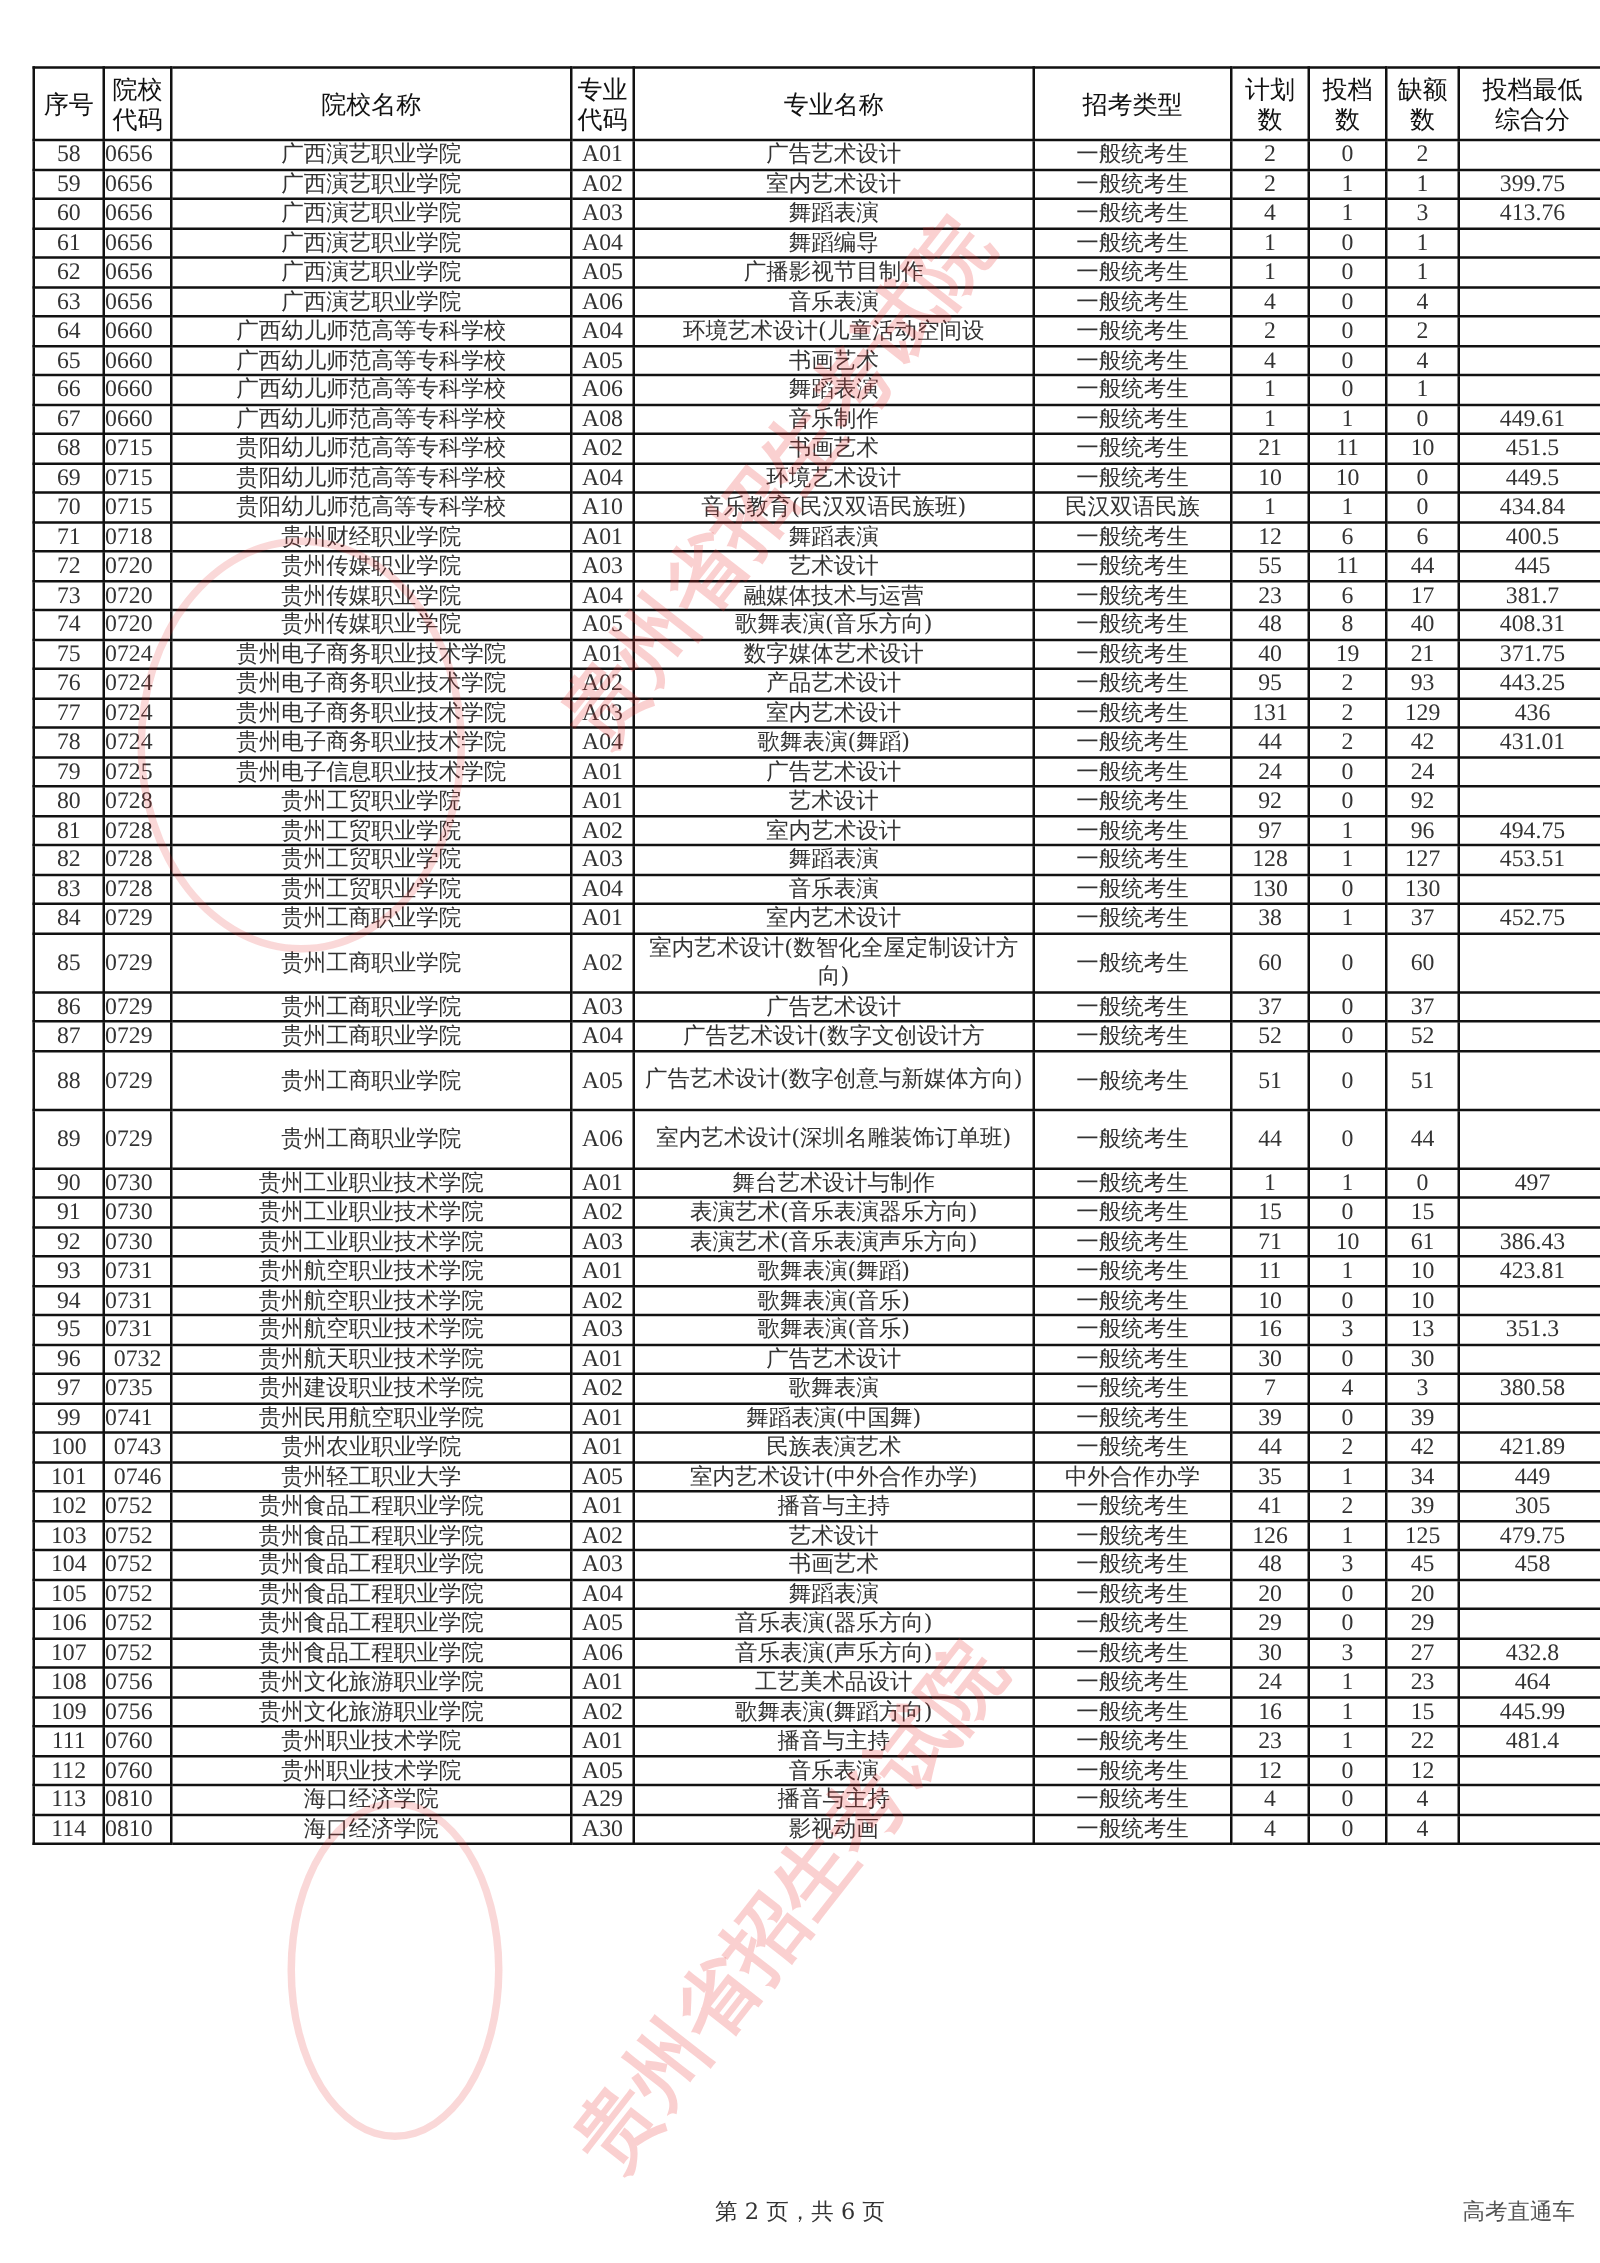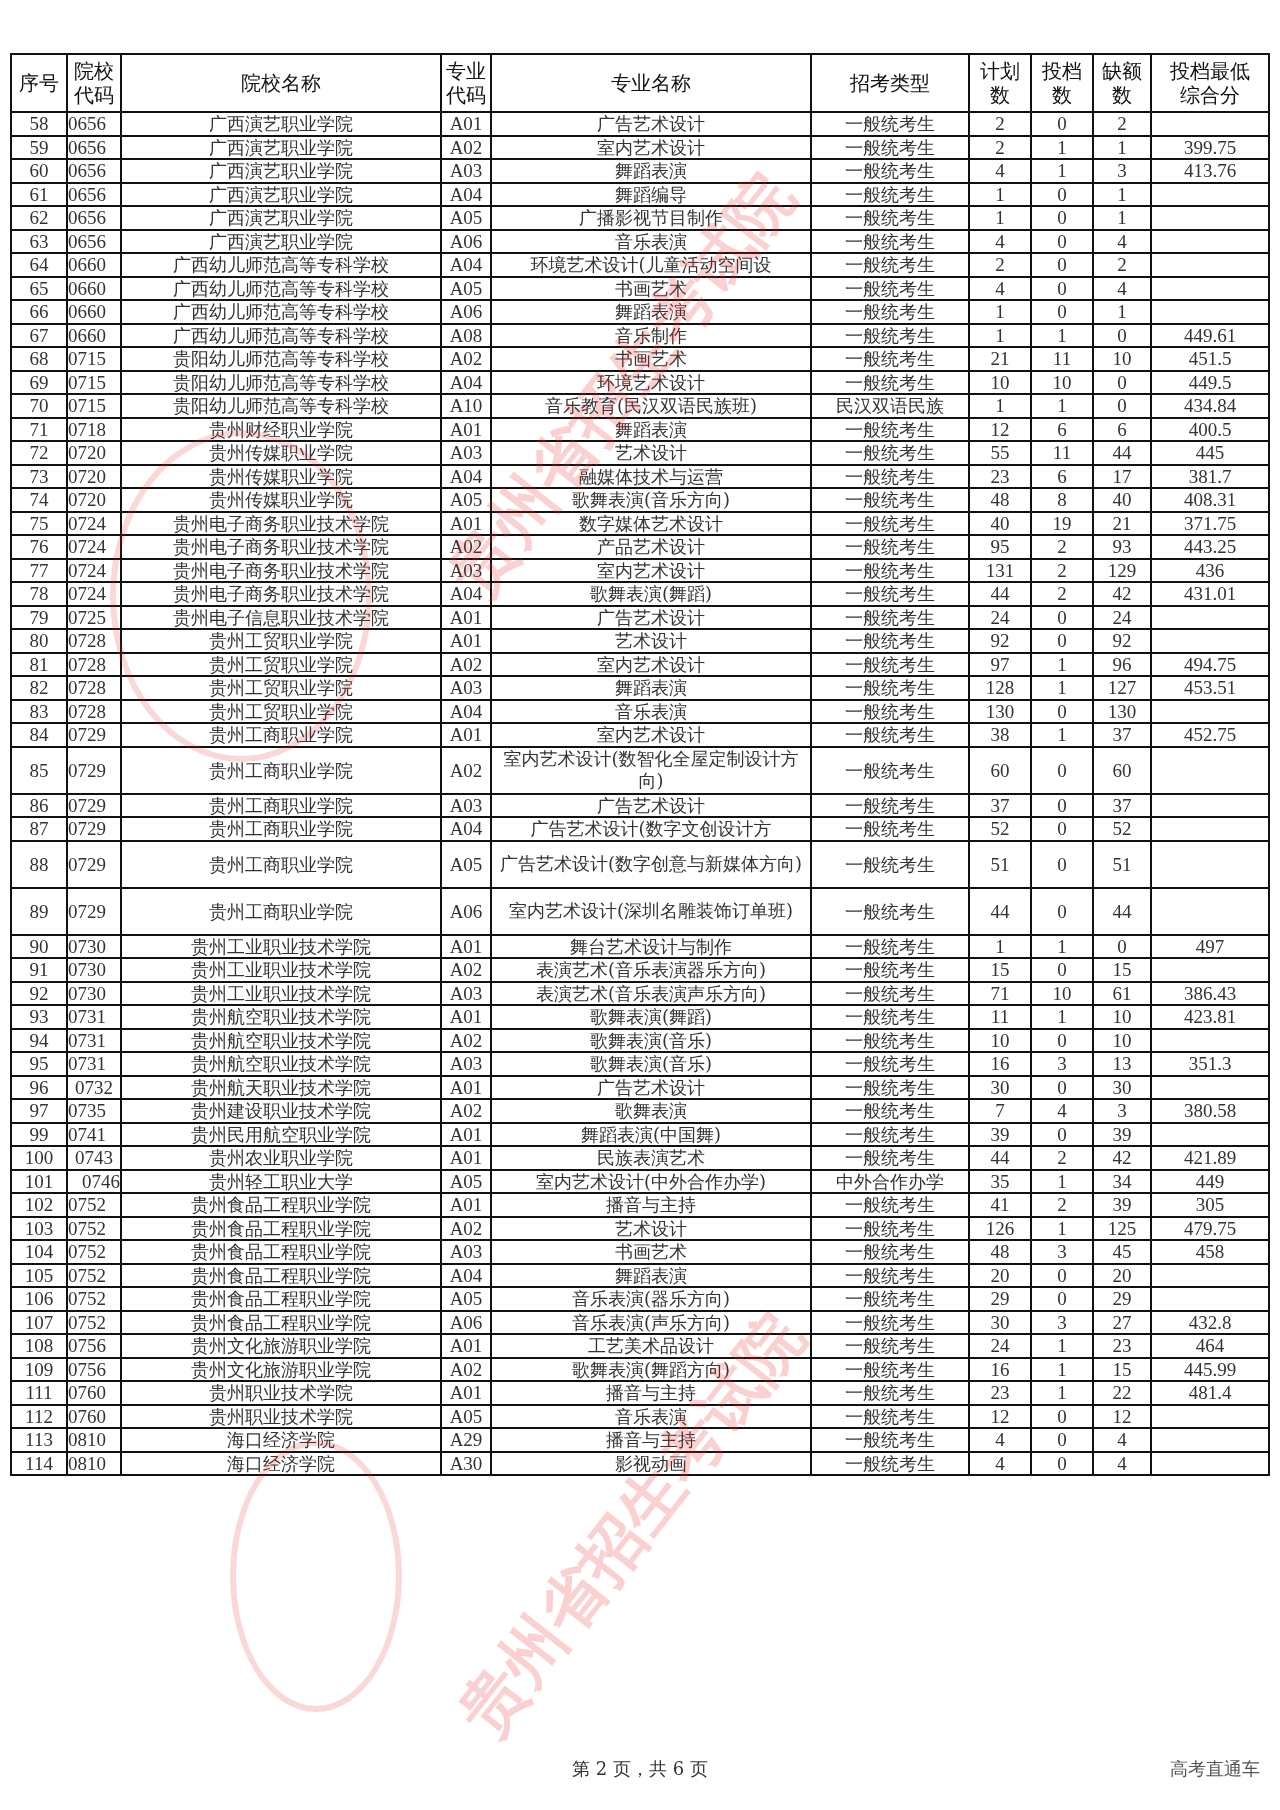--- a/index.html
+++ b/index.html
@@ -1,18 +1,18 @@
 <!DOCTYPE html>
 <html><head>
 <meta charset="utf-8">
 <style>
   html, body { margin: 0; padding: 0; background: #ffffff; }
   body { width: 1280px; height: 1810px; position: relative; overflow: hidden;
          font-family: "DejaVu Serif", "Liberation Serif", serif; color: #2a2a2a; }
-  .page { position: absolute; left: 10px; top: 53px; width: 1026px; }
+  .page { position: absolute; left: 26px; top: 53px; width: 1026px; }
   table { border-collapse: collapse; width: 1258px; table-layout: fixed; }
   th, td { border: 2px solid #111; text-align: center; vertical-align: middle; padding: 0;
            overflow: hidden; white-space: nowrap; }
   th { font-family: "DejaVu Sans", "Liberation Sans", sans-serif; font-weight: normal;
        font-size: 20px; line-height: 24px; height: 56px; color: #111; }
   td { font-size: 18px; height: 21.5px; line-height: 21px; color: #333; }
   td.wrap { white-space: normal; line-height: 22px; height: 45px; font-size: 18px; }
   td.num { font-family: "Liberation Serif", "DejaVu Serif", serif; font-size: 19px; }
   .footer-page { position: absolute; top: 1757px; left: 0; width: 1280px; text-align: center;
                  font-size: 18px; color: #333; }
@@ -559,21 +559,21 @@
           <td class="num">A01</td>
           <td>民族表演艺术</td>
           <td>一般统考生</td>
           <td class="num">44</td>
           <td class="num">2</td>
           <td class="num">42</td>
           <td class="num">421.89</td>
         </tr>
         <tr>
           <td class="num">101</td>
-          <td class="num" style="text-align: right; margin-left: 37px;">0746</td>
+          <td class="num" style="text-align: center; margin-left: 37px;">0746</td>
           <td>贵州轻工职业大学</td>
           <td class="num">A05</td>
           <td>室内艺术设计(中外合作办学)</td>
           <td>中外合作办学</td>
           <td class="num">35</td>
           <td class="num">1</td>
           <td class="num">34</td>
           <td class="num">449</td>
         </tr>
         <tr>

